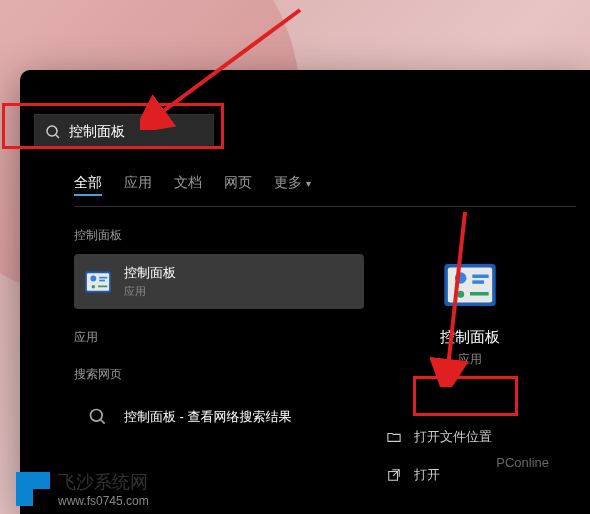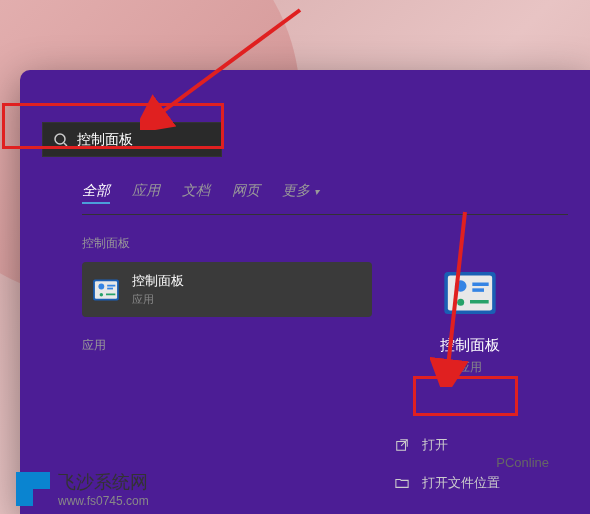--- a/index.html
+++ b/index.html
@@ -32,23 +32,23 @@
       background: linear-gradient(135deg, #f0c0c0, #e0a0a0);
       bottom: 40px;
       right: -40px;
     }
     .search-panel {
       position: absolute;
       top: 70px;
       left: 20px;
       right: 0;
       bottom: 0;
-      background: #4c1d95;
+      background: #000000;
       border-radius: 10px 0 0 0;
-      padding: 12px;
+      padding: 4px;
       box-shadow: 0 10px 40px rgba(0,0,0,0.4);
     }
     .search-bar {
       margin: 40px 0 0 10px;
       width: 180px;
       height: 35px;
       background: #2a2a2a;
       display: flex;
       align-items: center;
       padding: 0 10px;
@@ -76,21 +76,20 @@
       margin: 25px 10px 0 50px;
       gap: 22px;
       border-bottom: 1px solid #333;
       padding-bottom: 10px;
     }
     .tab {
       color: #999;
       font-size: 14px;
       cursor: pointer;
       padding-bottom: 2px;
-      font-style: italic;
     }
     .tab.active {
       color: #fff;
       border-bottom: 2px solid #4c9ed9;
     }
     .chevron {
       margin-left: 4px;
       font-size: 10px;
     }
     .content-area {
@@ -303,20 +302,34 @@
             <span class="result-title">控制面板</span>
             <span class="result-subtitle">应用</span>
           </div>
         </div>
       </div>
 
       <div class="section">
         <div class="section-label">应用</div>
       </div>
 
+      <div class="section">
+        <div class="section-label">搜索网页</div>
+        <div class="result-item">
+          <div class="app-icon-small">
+            <svg viewBox="0 0 24 24" width="20" height="20">
+                <circle cx="10" cy="10" r="7" fill="none" stroke="#aaa" stroke-width="2"></circle>
+                <line x1="15" y1="15" x2="20" y2="20" stroke="#aaa" stroke-width="2"></line>
+              </svg>
+          </div>
+          <div class="result-text">
+            <span class="result-title">控制面板 - 查看网络搜索结果</span>
+          </div>
+        </div>
+      </div>
 
     </div>
 
     <div class="right-panel">
       <div class="detail-panel">
         <div class="app-icon-large">
           <svg class="cp-icon" viewBox="0 0 48 48">
             <rect x="2" y="6" width="44" height="36" rx="3" fill="#1a5fb4"></rect>
             <rect x="5" y="9" width="38" height="30" rx="2" fill="#e8e8e8"></rect>
             <circle cx="16" cy="18" r="5" fill="#3584e4"></circle>
@@ -327,34 +340,34 @@
           </svg>
         </div>
         <div class="detail-title">控制面板</div>
         <div class="detail-subtitle">应用</div>
       </div>
 
       <div class="action-list">
         <div class="action-item">
           <span class="action-icon">
             <svg viewBox="0 0 16 16" width="14" height="14">
+                <path d="M1 4 L1 13 L15 13 L15 5 L7 5 L6 4 Z" fill="none" stroke="#ccc" stroke-width="1.2"></path>
+              </svg>
+          </span>
+          <span>打开文件位置</span>
+        </div>
+        <div class="action-item">
+          <span class="action-icon">
+            <svg viewBox="0 0 16 16" width="14" height="14">
                 <rect x="2" y="4" width="10" height="10" fill="none" stroke="#ccc" stroke-width="1.2"></rect>
                 <path d="M6 2 L14 2 L14 10" fill="none" stroke="#ccc" stroke-width="1.2"></path>
                 <line x1="14" y1="2" x2="7" y2="9" stroke="#ccc" stroke-width="1.2"></line>
               </svg>
           </span>
           <span>打开</span>
-        </div>
-        <div class="action-item">
-          <span class="action-icon">
-            <svg viewBox="0 0 16 16" width="14" height="14">
-                <path d="M1 4 L1 13 L15 13 L15 5 L7 5 L6 4 Z" fill="none" stroke="#ccc" stroke-width="1.2"></path>
-              </svg>
-          </span>
-          <span>打开文件位置</span>
         </div>
       </div>
     </div>
   </div>
 
 </div>
 
 <div class="red-box1"></div>
 <div class="red-box2"></div>
 

